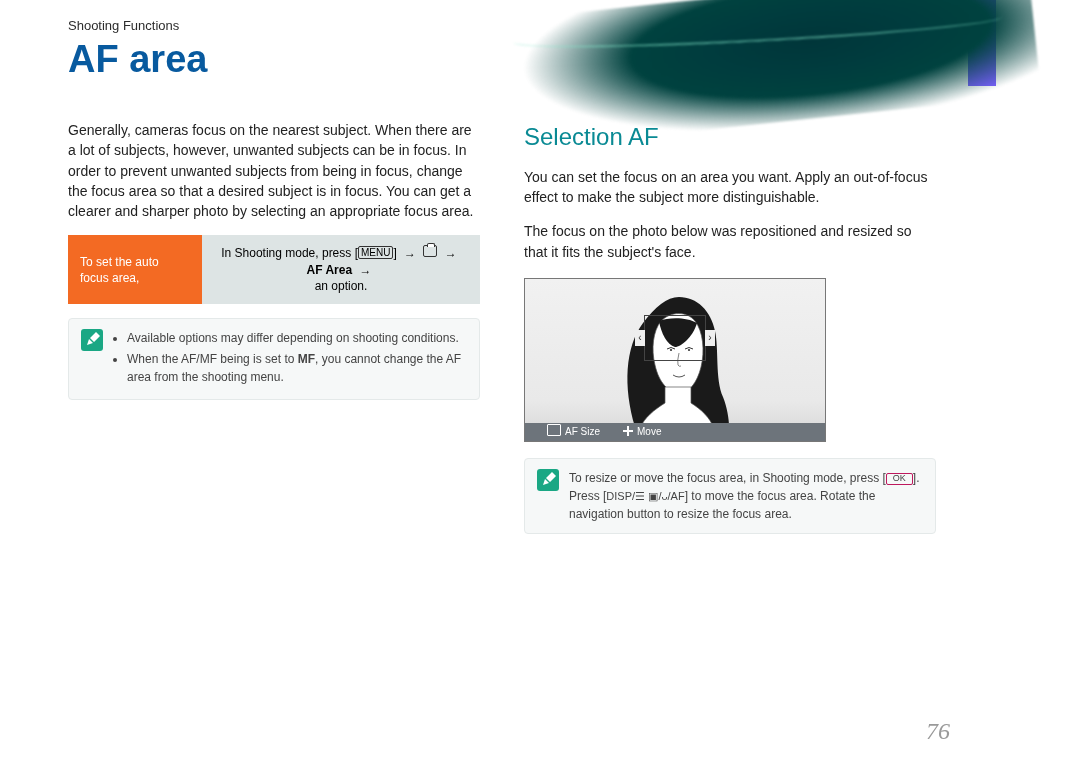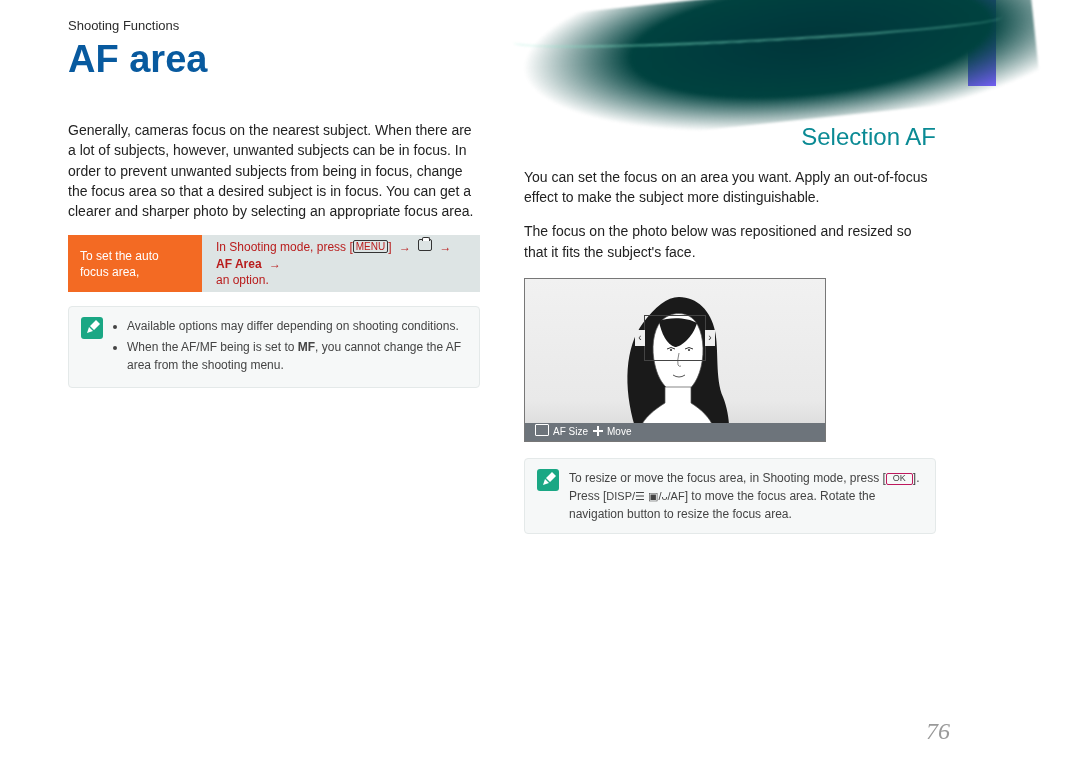--- a/index.html
+++ b/index.html
@@ -96,25 +96,26 @@
   .instr-left {
     background: #f36a23;
     color: #fff;
     padding: 10px 12px;
     width: 110px;
     display: flex;
     align-items: center;
   }
   .instr-right {
     background: #dde4e4;
-    color: #b91c1c;
-    padding: 4px 14px;
+    color: #000000;
+    padding: 10px 14px;
     flex: 1;
     display: flex;
     align-items: center;
+    text-align: center;
   }
   .instr-right .seq { white-space: normal; }
   .menu-key {
     font-family: inherit;
     border: 1px solid #333;
     border-radius: 2px;
     padding: 0 2px;
     font-size: 10px;
     line-height: 1.1;
     display: inline-block;
@@ -157,21 +158,20 @@
     position: relative;
   }
   .note-icon svg { position:absolute; top:3px; left:3px; }
   .note-list { margin:0; padding-left: 14px; }
   .note-list li { margin-bottom: 3px; }
   .subhead {
     font-size: 24px;
     color: #0a8a94;
     font-weight: 400;
     margin: 0 0 12px 0;
-    text-align: right;
   }
   .photo-sample {
     width: 300px;
     height: 162px;
     border: 1px solid #777;
     background: linear-gradient(#f1f1f1 0%, #e9e9e9 75%, #d6d6d6 100%);
     position: relative;
     margin: 16px 0;
     overflow: hidden;
   }
@@ -206,22 +206,22 @@
     position: absolute;
     bottom: 0;
     left: 0;
     right: 0;
     height: 18px;
     background: #6d747b;
     color: #fff;
     font-size: 10px;
     display: flex;
     align-items: center;
-    gap: 5px;
-    padding: 0 10px;
+    gap: 23px;
+    padding: 0 22px;
     margin-top: 44px;
   }
   .photo-bar .micon {
     display:inline-block;
     width:12px;height:10px;
     border:1px solid #fff;
     border-radius:1px;
     margin-right:4px;
     vertical-align:-1px;
     position:relative;

